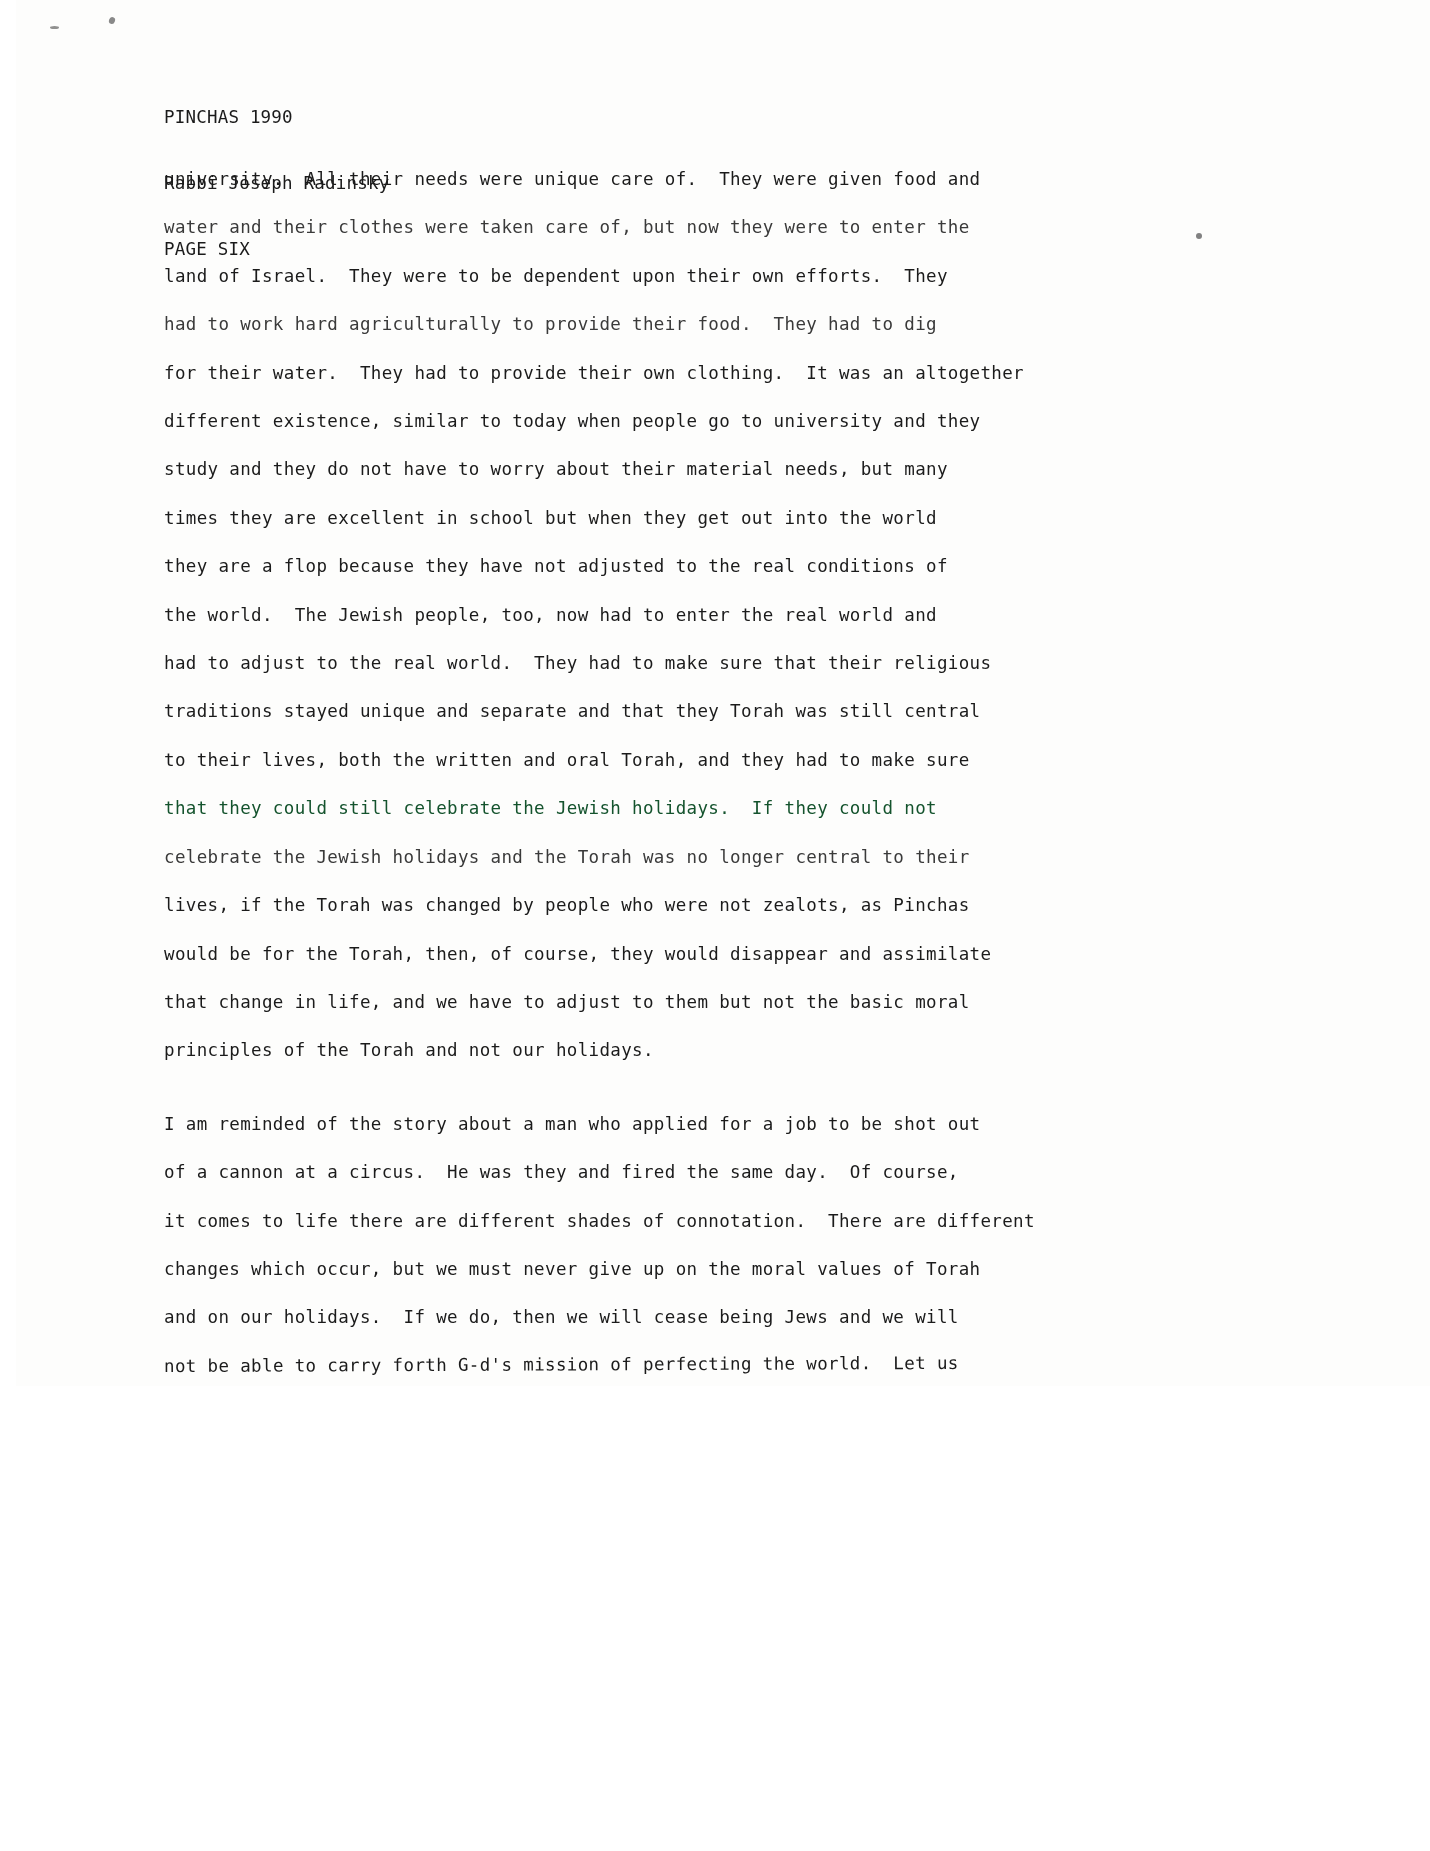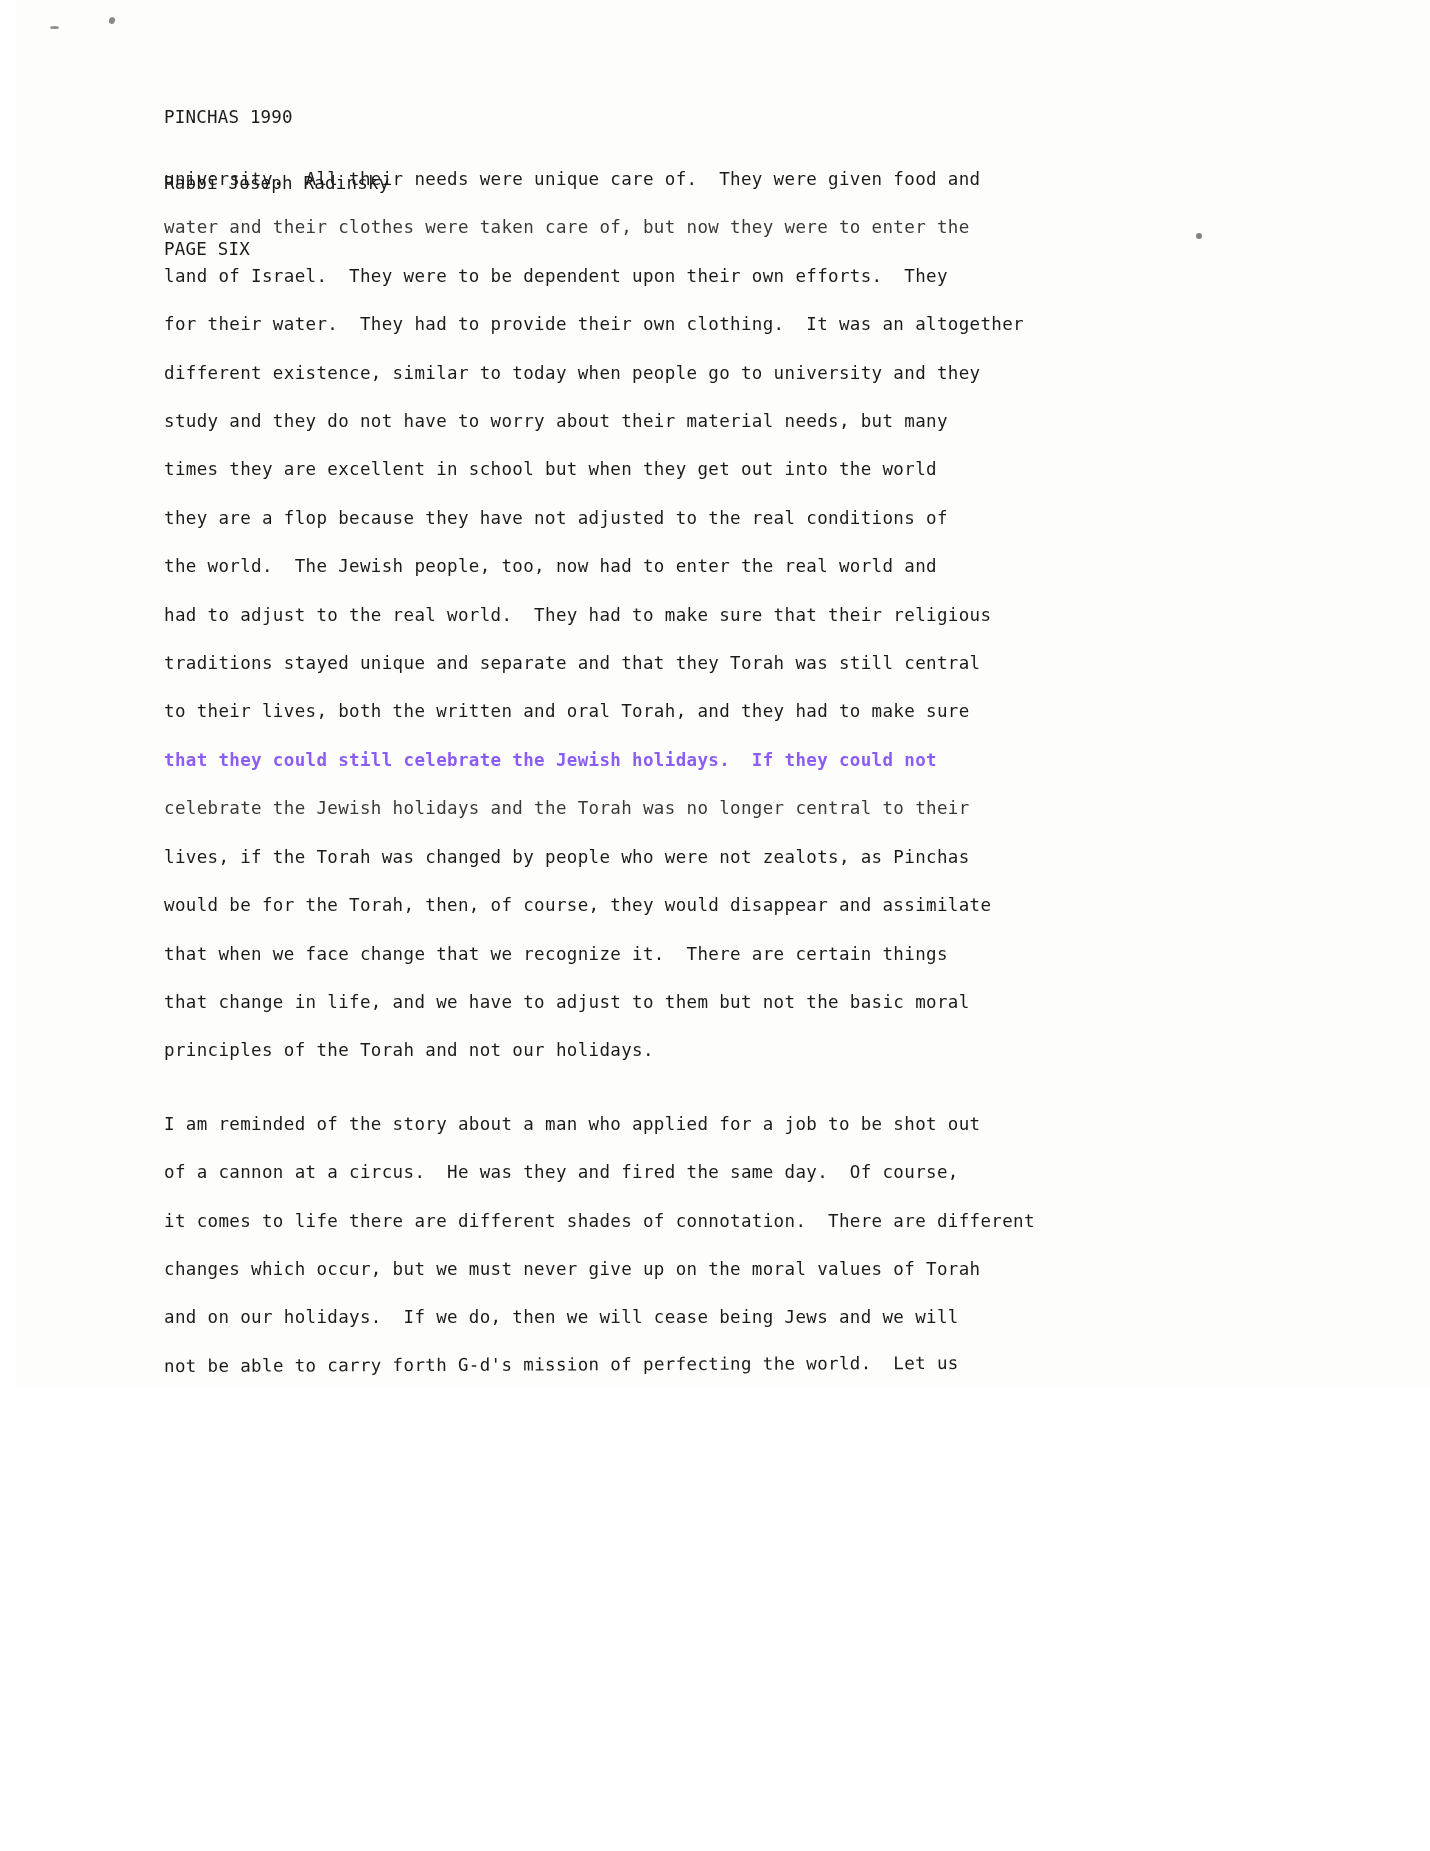--- a/index.html
+++ b/index.html
@@ -62,21 +62,21 @@
   .line {
     font-size: 17.5px;
     line-height: 48.4px;
     letter-spacing: 0.35px;
     white-space: pre;
     color: #1b1b1b;
   }
 
   
   .line.faint   { color: #3a3a3a; }
-  .line.fainter { color: #8b5cf6; font-weight: bold; }
+  .line.fainter { color: #14532d; }
   .line.tilt    { transform: rotate(-0.22deg); transform-origin: left center; }
 </style>
 </head>
 <body>
 
 <div class="page">
 
   <div class="speck speck-a"></div>
   <div class="speck speck-b"></div>
   <div class="speck speck-c"></div>
@@ -86,34 +86,34 @@
     <div>Rabbi Joseph Radinsky</div>
     <div>PAGE SIX</div>
   </div>
 
   <div class="body-block">
 
     <div class="para">
       <div class="line">university.  All their needs were unique care of.  They were given food and</div>
       <div class="line faint">water and their clothes were taken care of, but now they were to enter the</div>
       <div class="line">land of Israel.  They were to be dependent upon their own efforts.  They</div>
+      <div class="line faint">had to work hard agriculturally to provide their food.  They had to dig</div>
       <div class="line">for their water.  They had to provide their own clothing.  It was an altogether</div>
       <div class="line">different existence, similar to today when people go to university and they</div>
       <div class="line">study and they do not have to worry about their material needs, but many</div>
       <div class="line">times they are excellent in school but when they get out into the world</div>
       <div class="line">they are a flop because they have not adjusted to the real conditions of</div>
       <div class="line">the world.  The Jewish people, too, now had to enter the real world and</div>
       <div class="line">had to adjust to the real world.  They had to make sure that their religious</div>
       <div class="line">traditions stayed unique and separate and that they Torah was still central</div>
       <div class="line">to their lives, both the written and oral Torah, and they had to make sure</div>
       <div class="line fainter">that they could still celebrate the Jewish holidays.  If they could not</div>
       <div class="line faint">celebrate the Jewish holidays and the Torah was no longer central to their</div>
       <div class="line">lives, if the Torah was changed by people who were not zealots, as Pinchas</div>
       <div class="line">would be for the Torah, then, of course, they would disappear and assimilate</div>
-      <div class="line">that when we face change that we recognize it.  There are certain things</div>
       <div class="line">that change in life, and we have to adjust to them but not the basic moral</div>
       <div class="line">principles of the Torah and not our holidays.</div>
     </div>
 
     <div class="para">
       <div class="line">I am reminded of the story about a man who applied for a job to be shot out</div>
       <div class="line">of a cannon at a circus.  He was they and fired the same day.  Of course,</div>
       <div class="line">it comes to life there are different shades of connotation.  There are different</div>
       <div class="line">changes which occur, but we must never give up on the moral values of Torah</div>
       <div class="line">and on our holidays.  If we do, then we will cease being Jews and we will</div>

